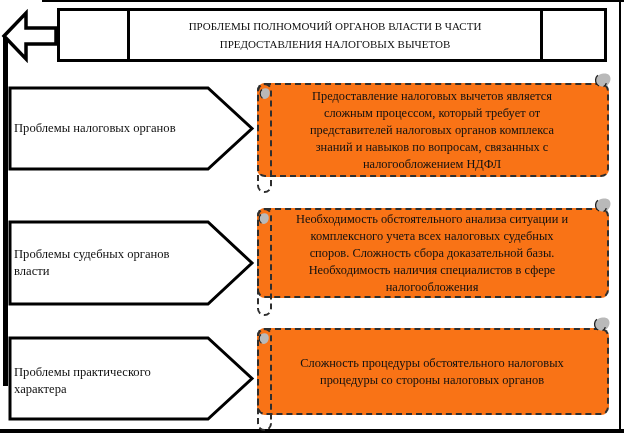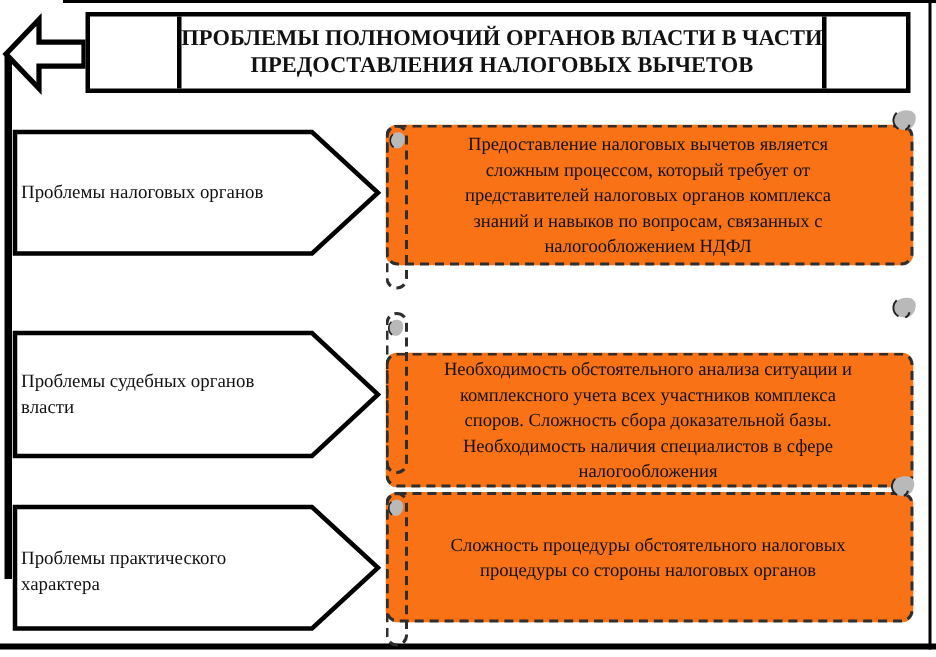--- a/index.html
+++ b/index.html
@@ -16,21 +16,21 @@
   
   .connector{left:3px;top:36px;width:5px;height:350px;background:#000;}
   
   .header-bar{
     left:57px;top:8px;width:550px;height:54px;border:3px solid #000;
     box-sizing:border-box;display:flex;background:#fff;
   }
   .header-cell-left{width:67px;border-right:3px solid #000;}
   .header-cell-title{
     flex:1;display:flex;flex-direction:column;justify-content:center;align-items:center;
-    font-size:15px;line-height:18px;text-align:center;white-space:nowrap;font-weight:bold;
+    font-size:11px;line-height:18px;text-align:center;white-space:nowrap;
   }
   .header-cell-right{width:61px;border-left:3px solid #000;}
   
   .arrow-svg{overflow:visible;}
   .arrow-label{
     display:flex;flex-direction:column;justify-content:center;align-items:flex-start;
     text-align:center;font-size:12.6px;line-height:17px;white-space:nowrap;
   }
   .desc-box{
     left:257px;width:352px;border:2px dashed #2e2e2e;border-radius:8px;
@@ -92,23 +92,23 @@
     <path d="M3.4 11.2 C2 10.2 1.1 8.4 1.2 6.2 C1.3 4.8 1.9 3.5 2.9 2.5" fill="none" stroke="#222" stroke-width="1.1"></path>
   </svg>
 
   <svg class="abs arrow-svg" style="left:8px;top:220px;" width="246" height="86" viewBox="0 0 246 86">
     <polygon points="2,2 200,2 244,43 200,84 2,84" fill="#ffffff" stroke="#000000" stroke-width="3" stroke-linejoin="miter"></polygon>
   </svg>
   <div class="abs arrow-label" style="left:14px;top:220px;width:192px;height:86px;">
     <div>Проблемы судебных органов</div>
     <div>власти</div>
   </div>
-  <div class="abs desc-box" style="top:208px;height:90px;margin-top:27px;">
+  <div class="abs desc-box" style="top:208px;height:90px;">
     <div>Необходимость обстоятельного анализа ситуации и</div>
-    <div>комплексного учета всех участников комплекса</div>
+    <div>комплексного учета всех налоговых судебных</div>
     <div>споров. Сложность сбора доказательной базы.</div>
     <div>Необходимость наличия специалистов в сфере</div>
     <div>налогообложения</div>
   </div>
   <div class="abs capsule" style="top:208px;height:108px;"></div>
   <svg class="abs scribble" style="left:594px;top:197px;" width="18" height="16" viewBox="0 0 18 16">
     <path d="M9.5 1.5 C13.8 1 16.6 3.2 16.5 6.8 C16.4 10.5 14 14.5 9.2 14.6 C5 14.7 2 12.2 1.6 8.6 C1.2 4.8 5 2 9.5 1.5 Z" fill="#b9b9b9"></path>
     <path d="M5 14 C2.8 12.6 1.4 10.4 1.6 7.6 C1.7 6 2.5 4.4 3.8 3.2 M9.5 14.6 C11 14.1 12 12.8 12.3 11.2" fill="none" stroke="#222" stroke-width="1.3"></path>
   </svg>
   <svg class="abs scribble" style="left:258px;top:212px;" width="12" height="13" viewBox="0 0 12 13">

